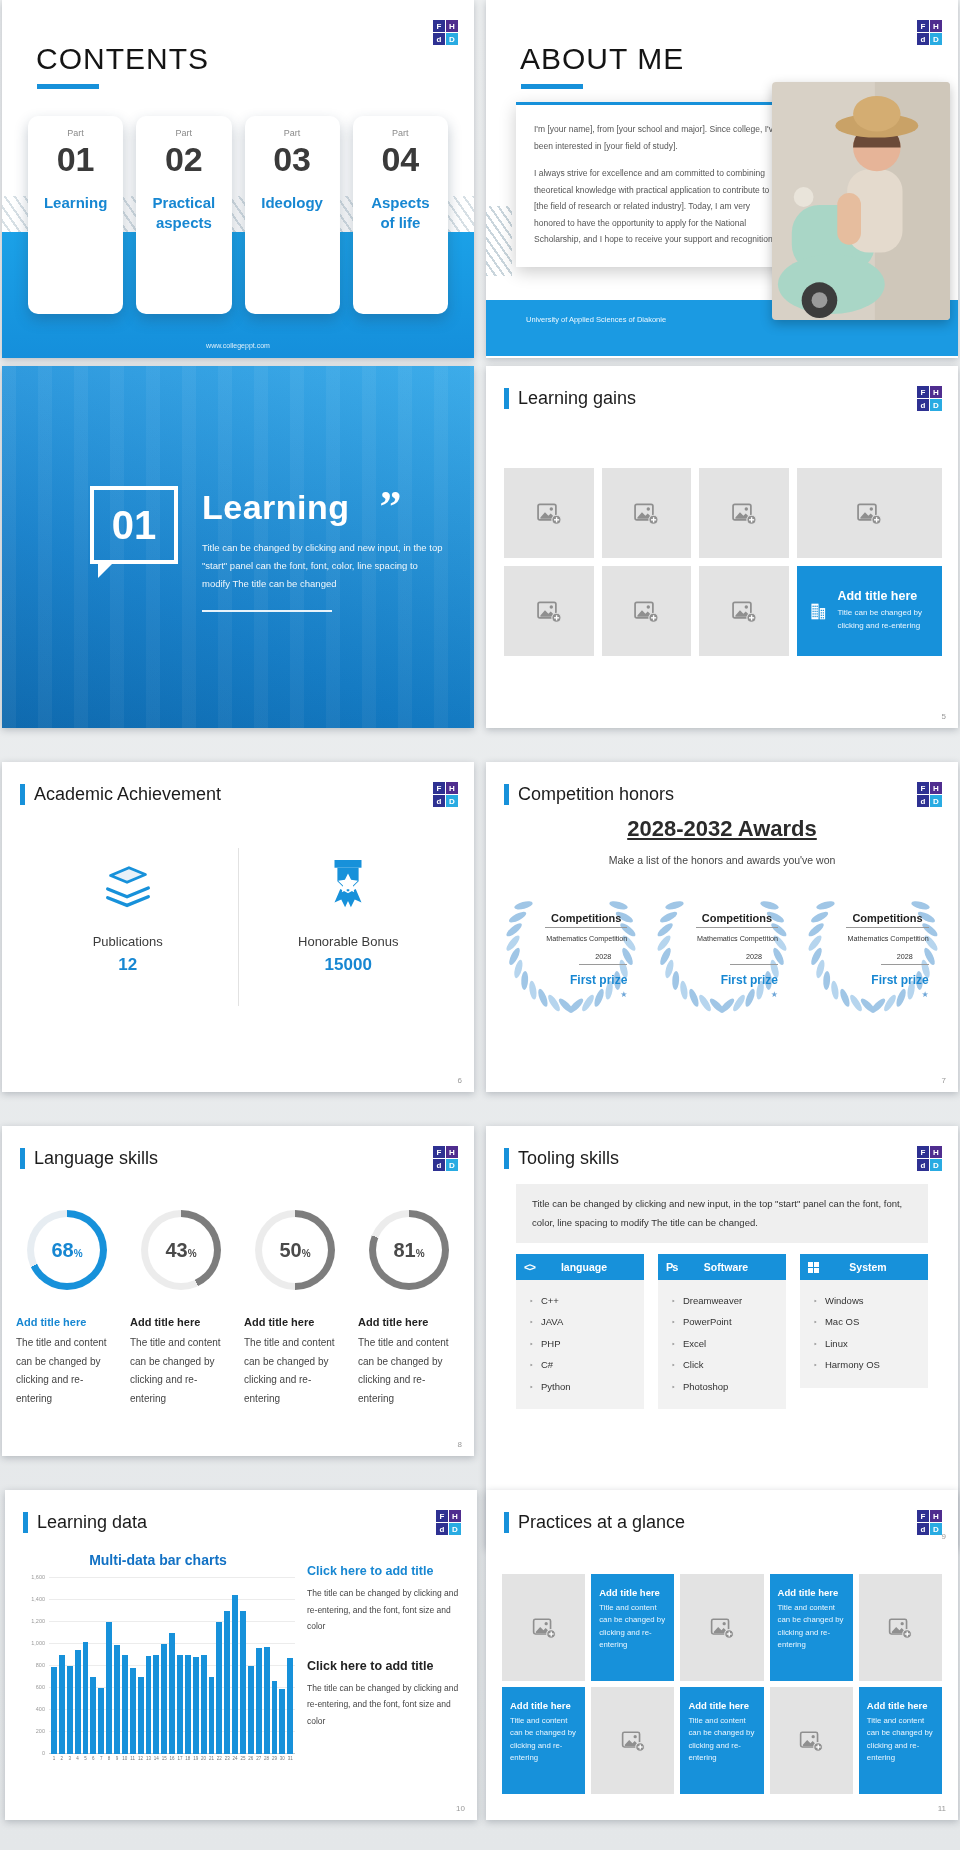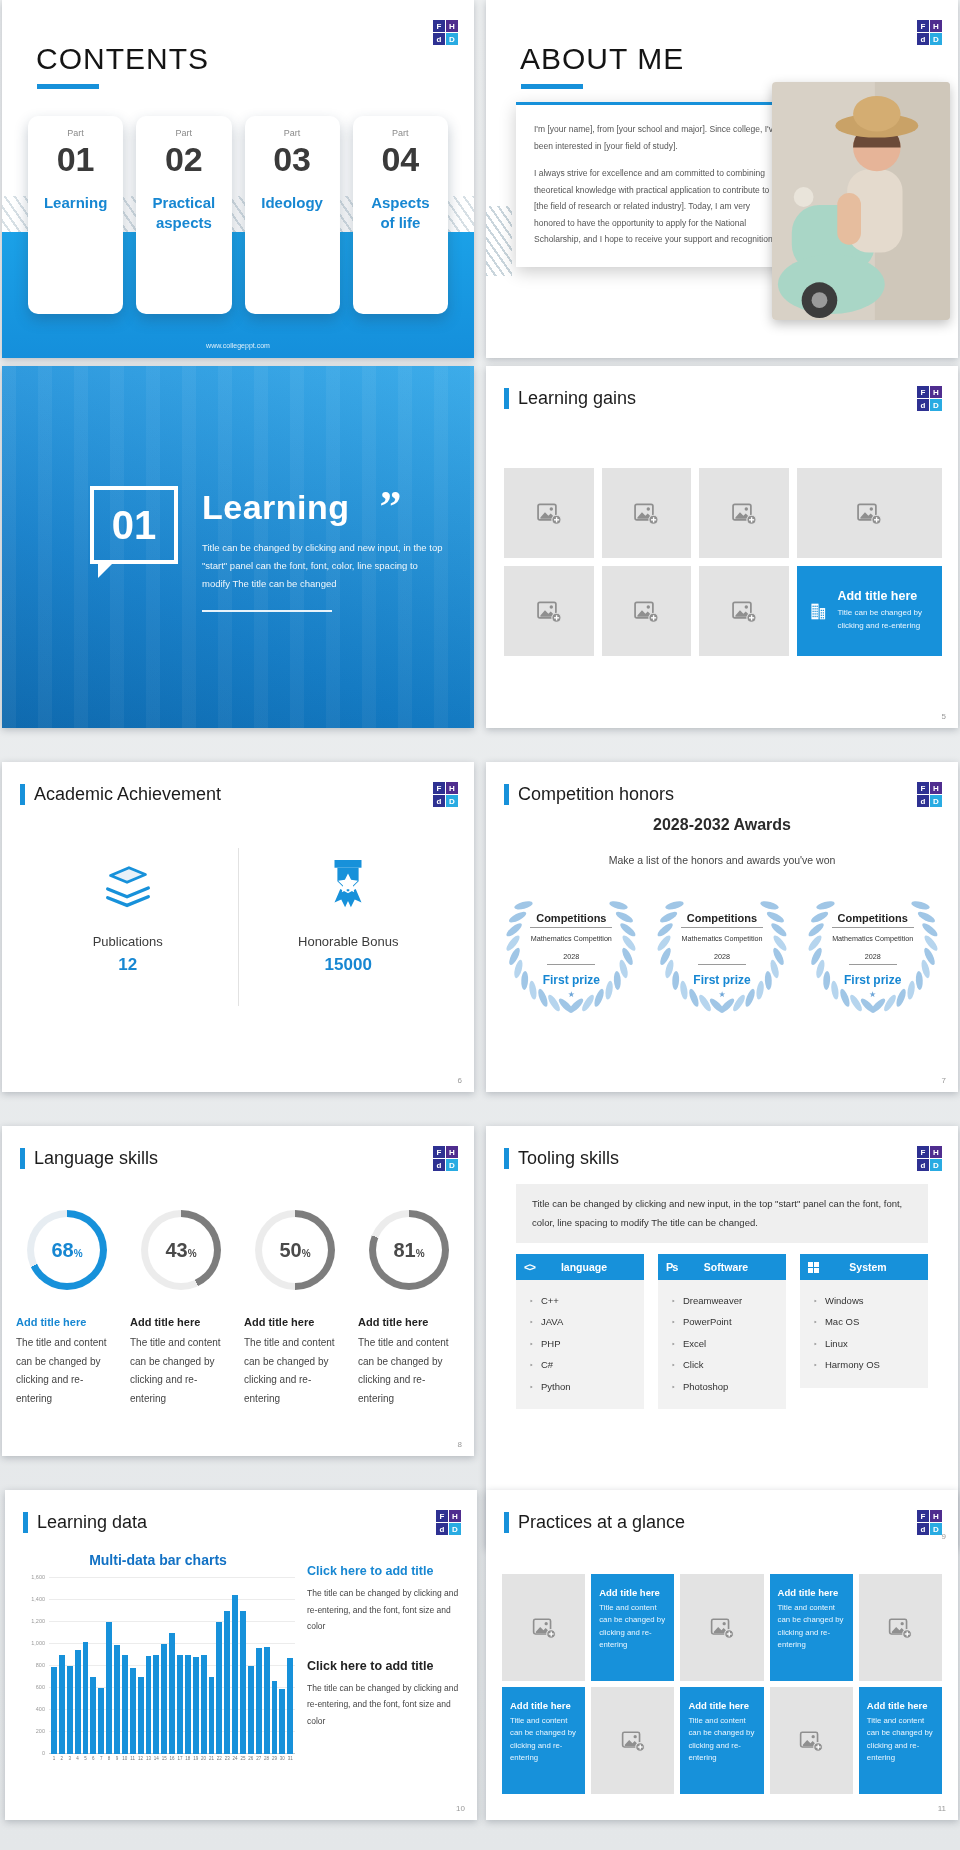--- a/index.html
+++ b/index.html
@@ -61,26 +61,26 @@
 
   
   .ac-row{position:absolute;left:16px;right:16px;top:86px;display:flex;height:158px;}
   .ac-item{flex:1;text-align:center;}
   .ac-item + .ac-item{border-left:1px solid #e2e2e2;}
   .ac-icon{height:70px;display:flex;align-items:flex-end;justify-content:center;}
   .ac-label{margin-top:16px;font-size:13px;color:#3c3c3c;}
   .ac-value{margin-top:6px;font-size:17px;font-weight:bold;color:#1787d2;}
 
   
-  .hn-heading{position:absolute;top:54px;width:100%;text-align:center;font-size:16px;font-weight:bold;color:#2b2b2b;}
+  .hn-heading{position:absolute;top:54px;width:100%;text-align:center;font-size:22px;font-weight:bold;color:#2b2b2b;text-decoration:underline;}
   .hn-sub{position:absolute;top:92px;width:100%;text-align:center;font-size:10.5px;color:#444;}
   .hn-row{position:absolute;left:12px;right:12px;top:116px;display:flex;gap:4px;}
   .badge{flex:1;position:relative;height:168px;}
   .badge svg{position:absolute;left:50%;top:0;transform:translateX(-50%);width:150px;height:150px;}
-  .badge-stack{position:absolute;left:50%;top:30px;transform:translateX(-50%);text-align:center;width:112px;z-index:2;}
+  .badge-stack{position:absolute;left:50%;top:30px;transform:translateX(-50%);text-align:right;width:112px;z-index:2;}
   .badge-top{font-size:11px;font-weight:bold;color:#222;border-bottom:1px solid #9a9a9a;display:inline-block;padding:0 6px 3px;}
   .badge-mid{margin-top:6px;font-size:7.2px;color:#333;line-height:1.5;}
   .badge-year{font-size:7.2px;color:#333;border-bottom:1px solid #9a9a9a;display:inline-block;padding:0 16px 3px;}
   .badge-prize{margin-top:8px;font-size:12px;font-weight:bold;color:#1787d2;}
   .badge-star{margin-top:3px;font-size:8px;color:#6ea6d8;}
 
   
   .lg-row{position:absolute;left:14px;right:14px;top:84px;display:flex;gap:12px;}
   .lg-item{flex:1;}
   .donut{width:80px;height:80px;border-radius:50%;position:relative;margin:0 auto;}
@@ -171,20 +171,23 @@
   <div class="slide" style="left:486px;top:0;width:472px;height:358px;">
     <div class="big-title">ABOUT ME</div>
     <div class="big-underline"></div>
     <div class="logo">
         <span style="background: rgb(46, 49, 146);">F</span>
         <span style="background: rgb(79, 45, 143);">H</span>
         <span style="background: rgb(46, 49, 146);">d</span>
         <span style="background: rgb(41, 171, 226);">D</span>
       </div>
     <div class="about-hatch"></div>
+    <div class="about-band">
+      <div class="about-band-label">University of Applied Sciences of Diakonie</div>
+    </div>
     <div class="about-card">
       <p>I'm [your name], from [your school and major]. Since college, I've been interested in [your field of study].</p>
       <p>I always strive for excellence and am committed to combining theoretical knowledge with practical application to contribute to [the field of research or related industry]. Today, I am very honored to have the opportunity to apply for the National Scholarship, and I hope to receive your support and recognition.</p>
     </div>
     <div class="about-photo">
       <svg viewBox="0 0 90 120" width="100%" height="100%" preserveAspectRatio="none">
         <rect x="0" y="0" width="90" height="120" fill="#d8d1c6"></rect>
         <rect x="52" y="0" width="38" height="120" fill="#cfc7ba"></rect>
         <rect x="10" y="62" width="42" height="34" rx="14" fill="#a9d6c6"></rect>
         <ellipse cx="30" cy="102" rx="27" ry="15" fill="#a9d6c6"></ellipse>

